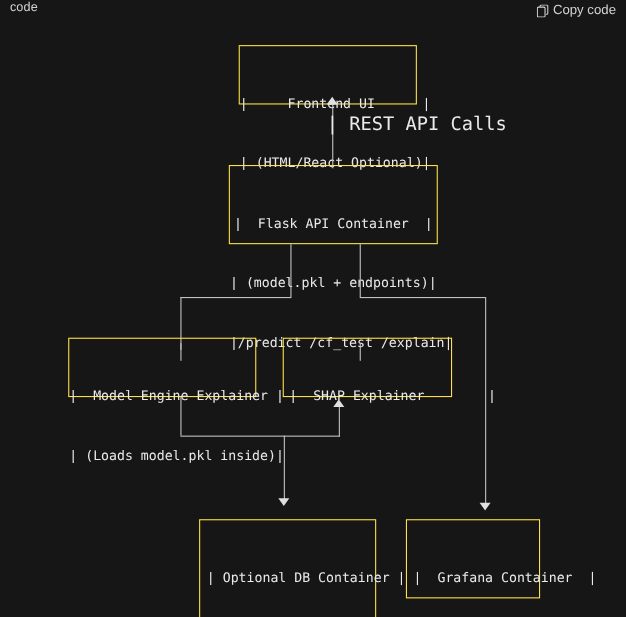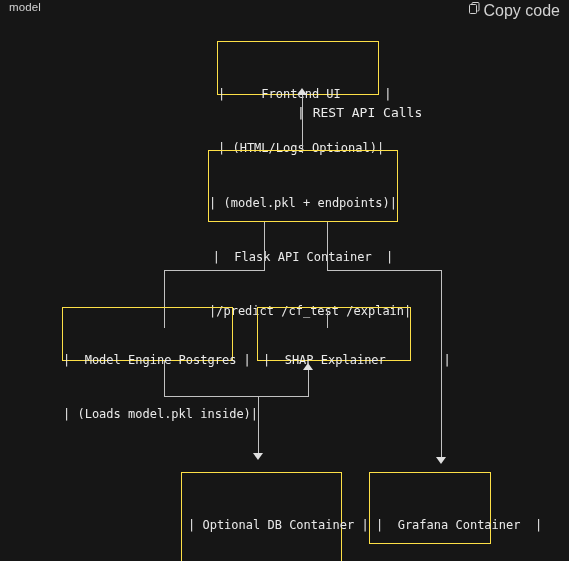--- a/index.html
+++ b/index.html
@@ -30,24 +30,24 @@
     font-family: "Liberation Sans", sans-serif;
     font-size: 11.5px;
     color: #d2d2d2;
     letter-spacing: .1px;
   }
   #copy-code-button {
     position: absolute;
     right: 7px;
     top: 0px;
     display: flex;
-    align-items: flex-start;
+    align-items: flex-end;
     gap: 4px;
     font-family: "Liberation Sans", sans-serif;
-    font-size: 16px;
+    font-size: 12px;
     color: #d2d2d2;
     cursor: pointer;
     background: none;
     border: none;
     padding: 2px 2px;
   }
   #copy-code-button svg { display:block; }
 
   
   #diagram {
@@ -101,79 +101,79 @@
   .arrow-down {
     position: absolute;
     width: 0; height: 0;
     border-left: 5px solid transparent;
     border-right: 5px solid transparent;
     border-top: 7px solid #e0e0e0;
   }
   .edge-label {
     position: absolute;
     white-space: pre;
-    font-size: 13px;
+    font-size: 17px;
     line-height: 18px;
     color: #eaeaea;
   }
 </style>
 </head>
 <body>
 
 <div id="codeblock-header">
-  <span id="lang-label">model</span>
+  <span id="lang-label">code</span>
   <button id="copy-code-button">
     <span>
       <svg width="11" height="12" viewBox="0 0 11 12" fill="none" xmlns="http://www.w3.org/2000/svg">
         <rect x="0.5" y="2.5" width="7" height="9" rx="1" stroke="#d2d2d2" stroke-width="1"></rect>
         <path d="M3 2.2V1.5a1 1 0 0 1 1-1h5a1 1 0 0 1 1 1V8a1 1 0 0 1-1 1h-.6" stroke="#d2d2d2" stroke-width="1" fill="none"></path>
       </svg>
     </span>
     <span>Copy code</span>
   </button>
 </div>
 
 <div id="diagram">
 
   <div class="node-box" style="left:217px; top:19px; width:162px; height:54px;">
     <div class="node-lines" style="top:7px;">
       <span class="row">|     Frontend UI      |</span>
-      <span class="row">| (HTML/Logs Optional)|</span>
+      <span class="row">| (HTML/React Optional)|</span>
     </div>
   </div>
 
   <div class="arrow-up" style="left:297px; top:66px;"></div>
 
   <div class="vline" style="left:302px; top:73px; height:58px;"></div>
   <div class="edge-label" style="left:297px; top:82px;">| REST API Calls</div>
 
   <div class="node-box" style="left:208px; top:128px; width:190px; height:72px;">
     <div class="node-lines" style="top:7px;">
+      <span class="row">|  Flask API Container  |</span>
       <span class="row">| (model.pkl + endpoints)|</span>
-      <span class="row">|  Flask API Container  |</span>
       <span class="row">|/predict /cf_test /explain|</span>
     </div>
   </div>
 
   <div class="vline" style="left:264px; top:200px; height:48px;"></div>
   <div class="vline" style="left:327px; top:200px; height:48px;"></div>
 
   <div class="hline" style="left:164px; top:248px; width:101px;"></div>
   <div class="vline" style="left:164px; top:248px; height:48px;"></div>
 
   <div class="hline" style="left:327px; top:248px; width:114px;"></div>
   <div class="vline" style="left:441px; top:248px; height:188px;"></div>
   <div class="arrow-down" style="left:436px; top:435px;"></div>
 
   <div class="vline" style="left:164px; top:290px; height:16px;"></div>
   <div class="vline" style="left:327px; top:290px; height:16px;"></div>
 
   <div class="node-box" style="left:62px; top:285px; width:171px; height:54px;">
     <div class="node-lines" style="top:7px;">
-      <span class="row">|  Model Engine Postgres |</span>
+      <span class="row">|  Model Engine Explainer |</span>
       <span class="row">| (Loads model.pkl inside)|</span>
     </div>
   </div>
 
   <div class="node-box" style="left:257px; top:285px; width:154px; height:54px;">
     <div class="node-lines" style="top:7px; text-align:right; padding-left:5px;">
       <span class="row">|  SHAP Explainer        |</span>
     </div>
   </div>
 

